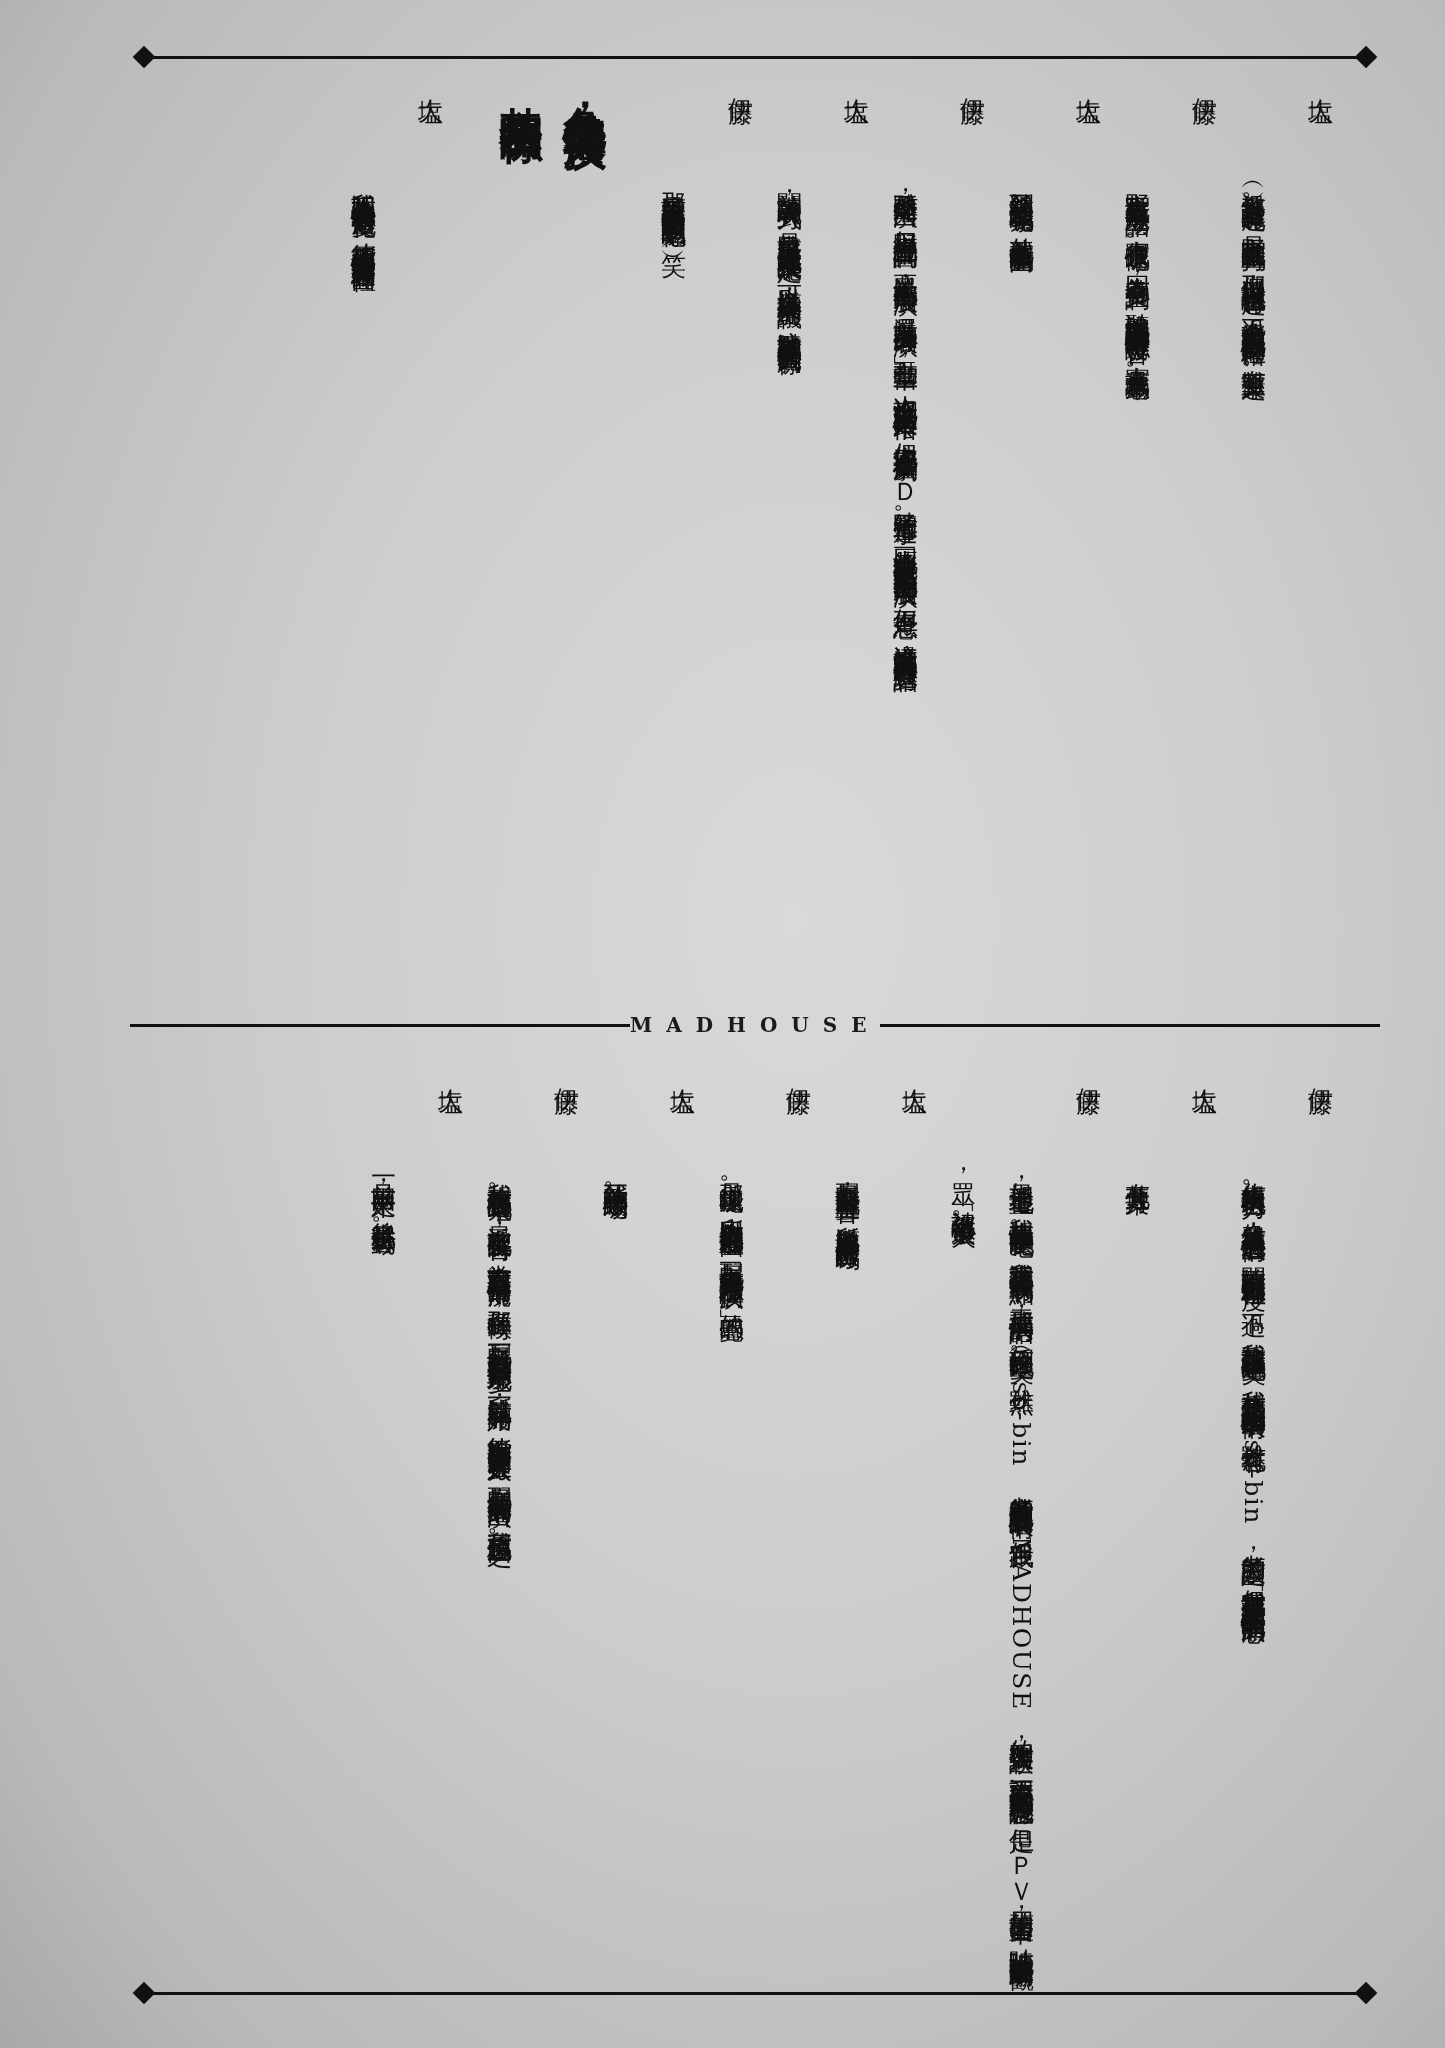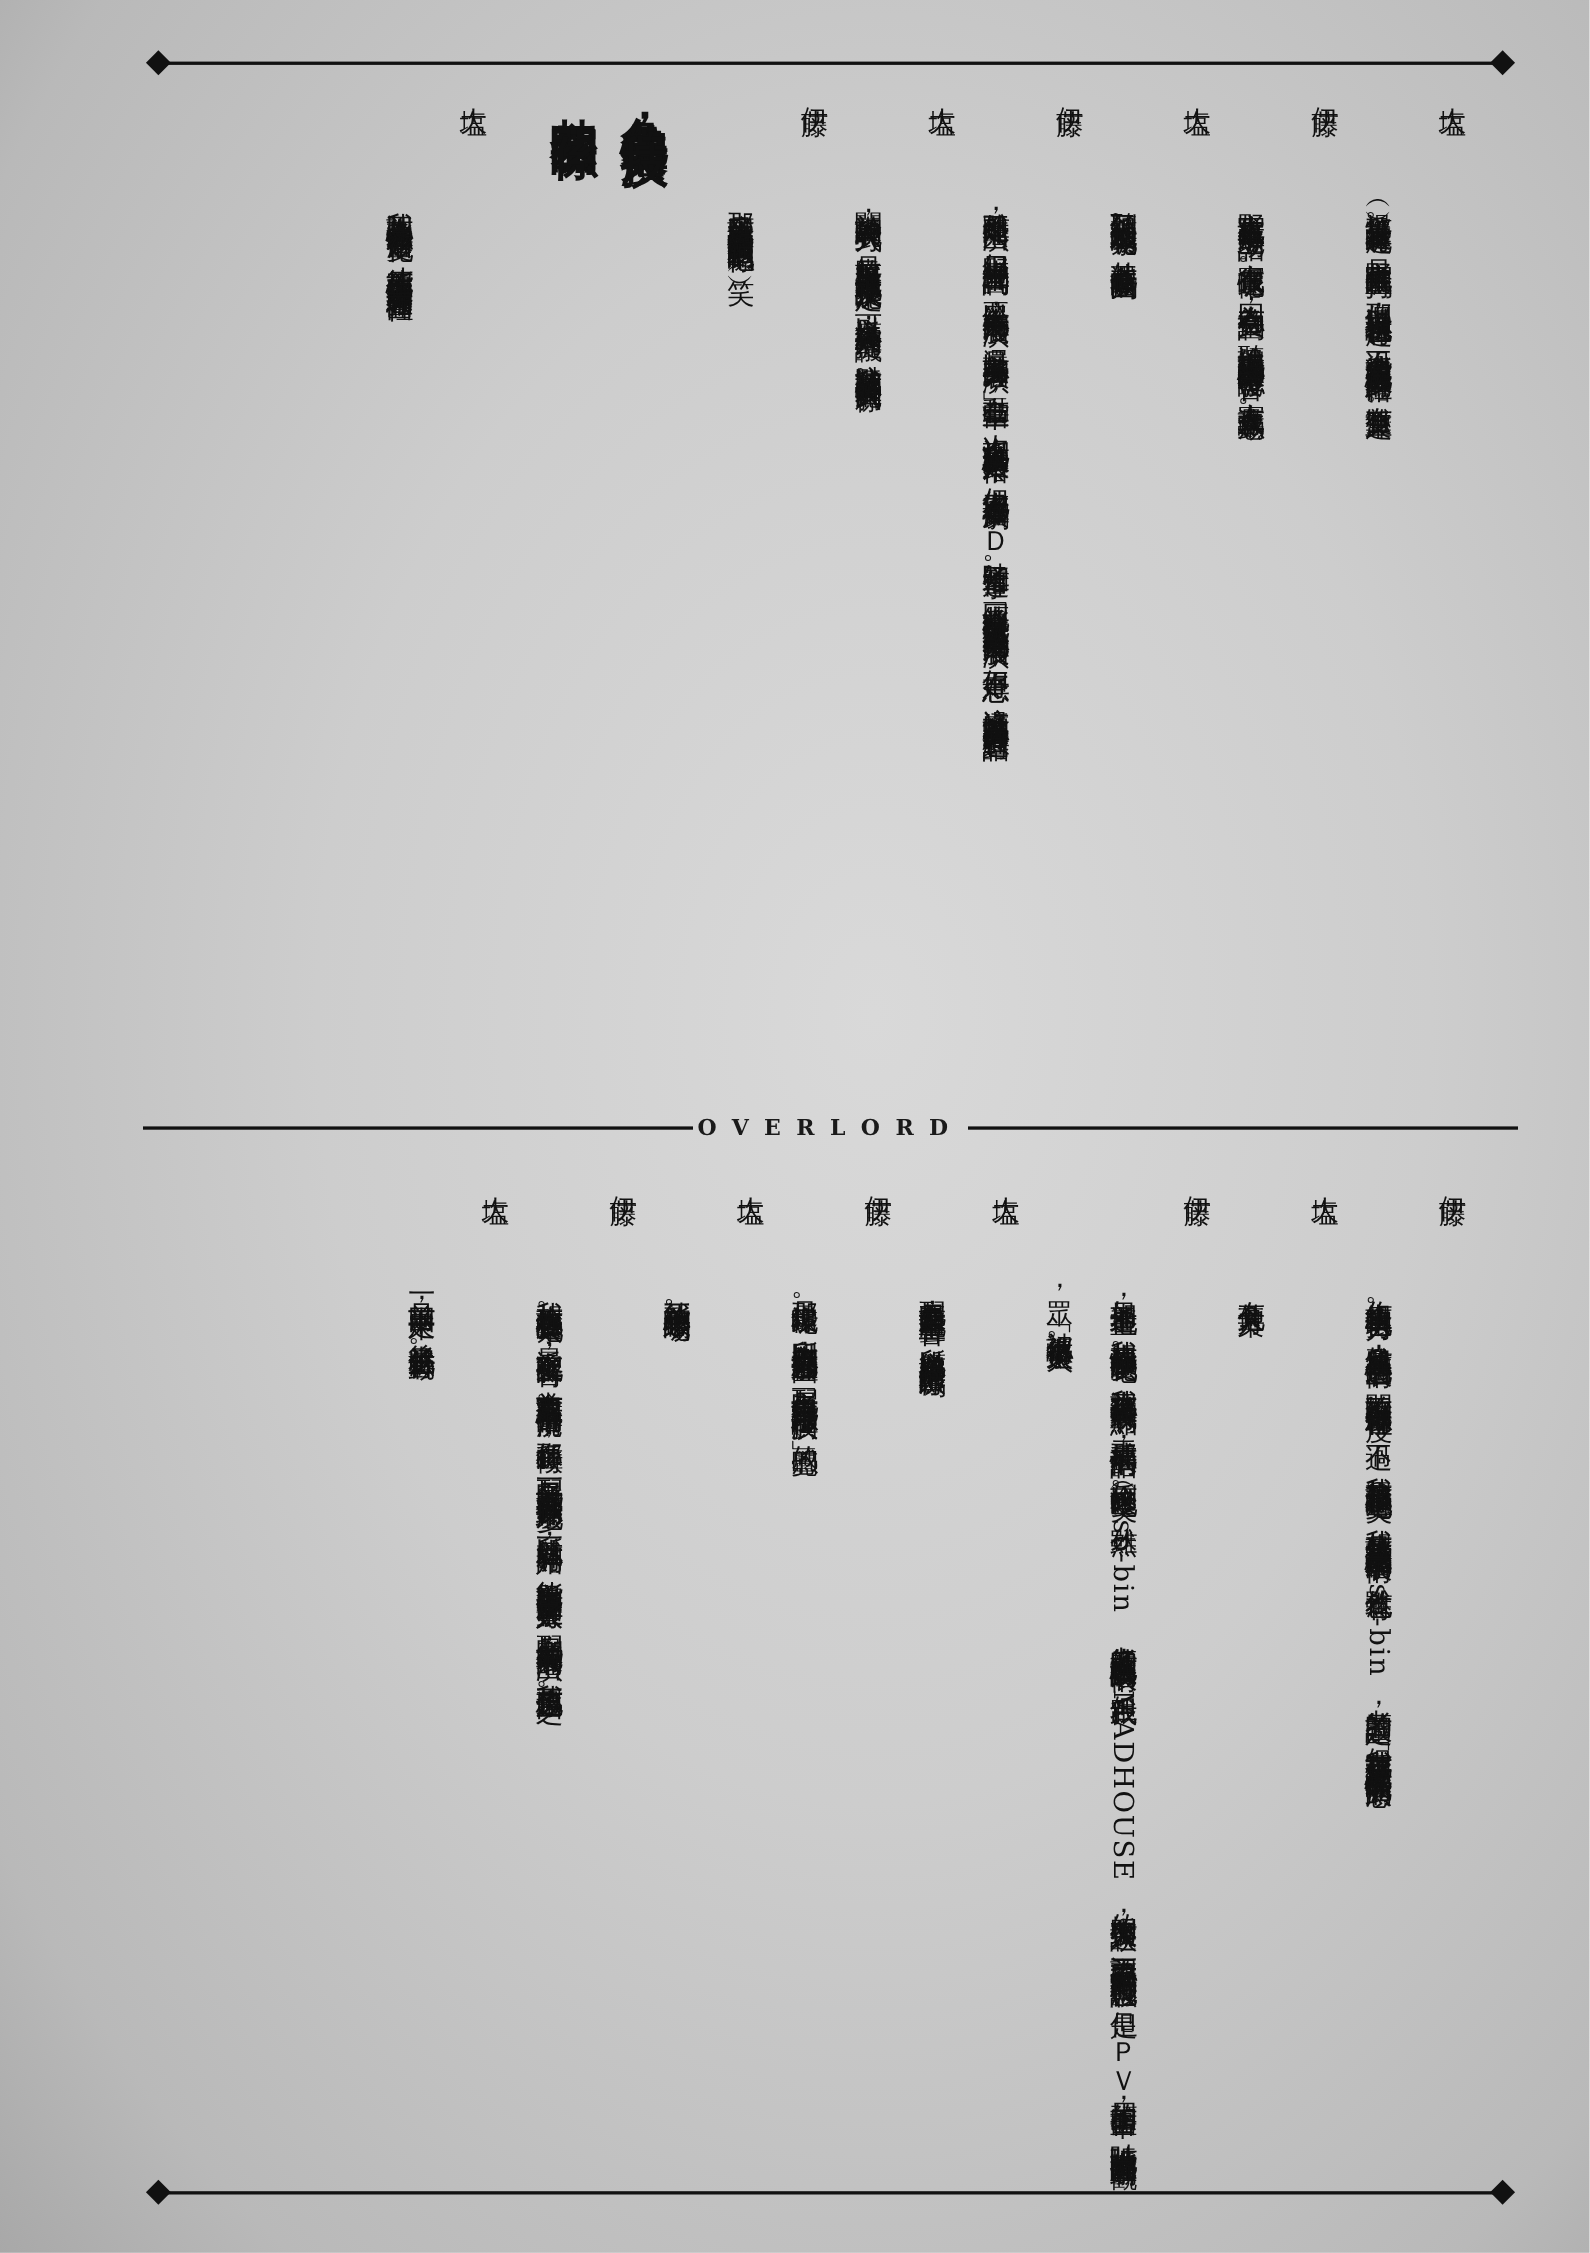--- a/index.html
+++ b/index.html
@@ -92,21 +92,21 @@
   <div class="heading">角色的表情與演技，
 其密切的關係</div>
   <div class="entry">
     <div class="speaker">大塩</div>
     <div class="speech">我認為因為人物的表情會靈活變化，才能把原作龐大的情報量濃縮到一張圖裡面。</div>
   </div>
 </div>
 
 <div class="divider">
   <div class="ln l"></div>
-  <div class="logo">OVERLORD</div>
+  <div class="logo">MADHOUSE</div>
   <div class="ln r"></div>
 </div>
 
 <div class="half bottom">
   <div class="entry">
     <div class="speaker">伊藤</div>
     <div class="speech">作畫組真的也很努力。像雅兒貝德等角色的表情，一開始不曉得可以做到何種程度。不過，我想應該就是那種感覺吧（笑）。我想應該是彙整成吉松先生風格的表情了。雖然也有 so-bin 老師的設定圖，但我有種「好想弄成更不一樣的怪表情呢」的念頭。</div>
   </div>
   <div class="entry">
     <div class="speaker">大塩</div>

